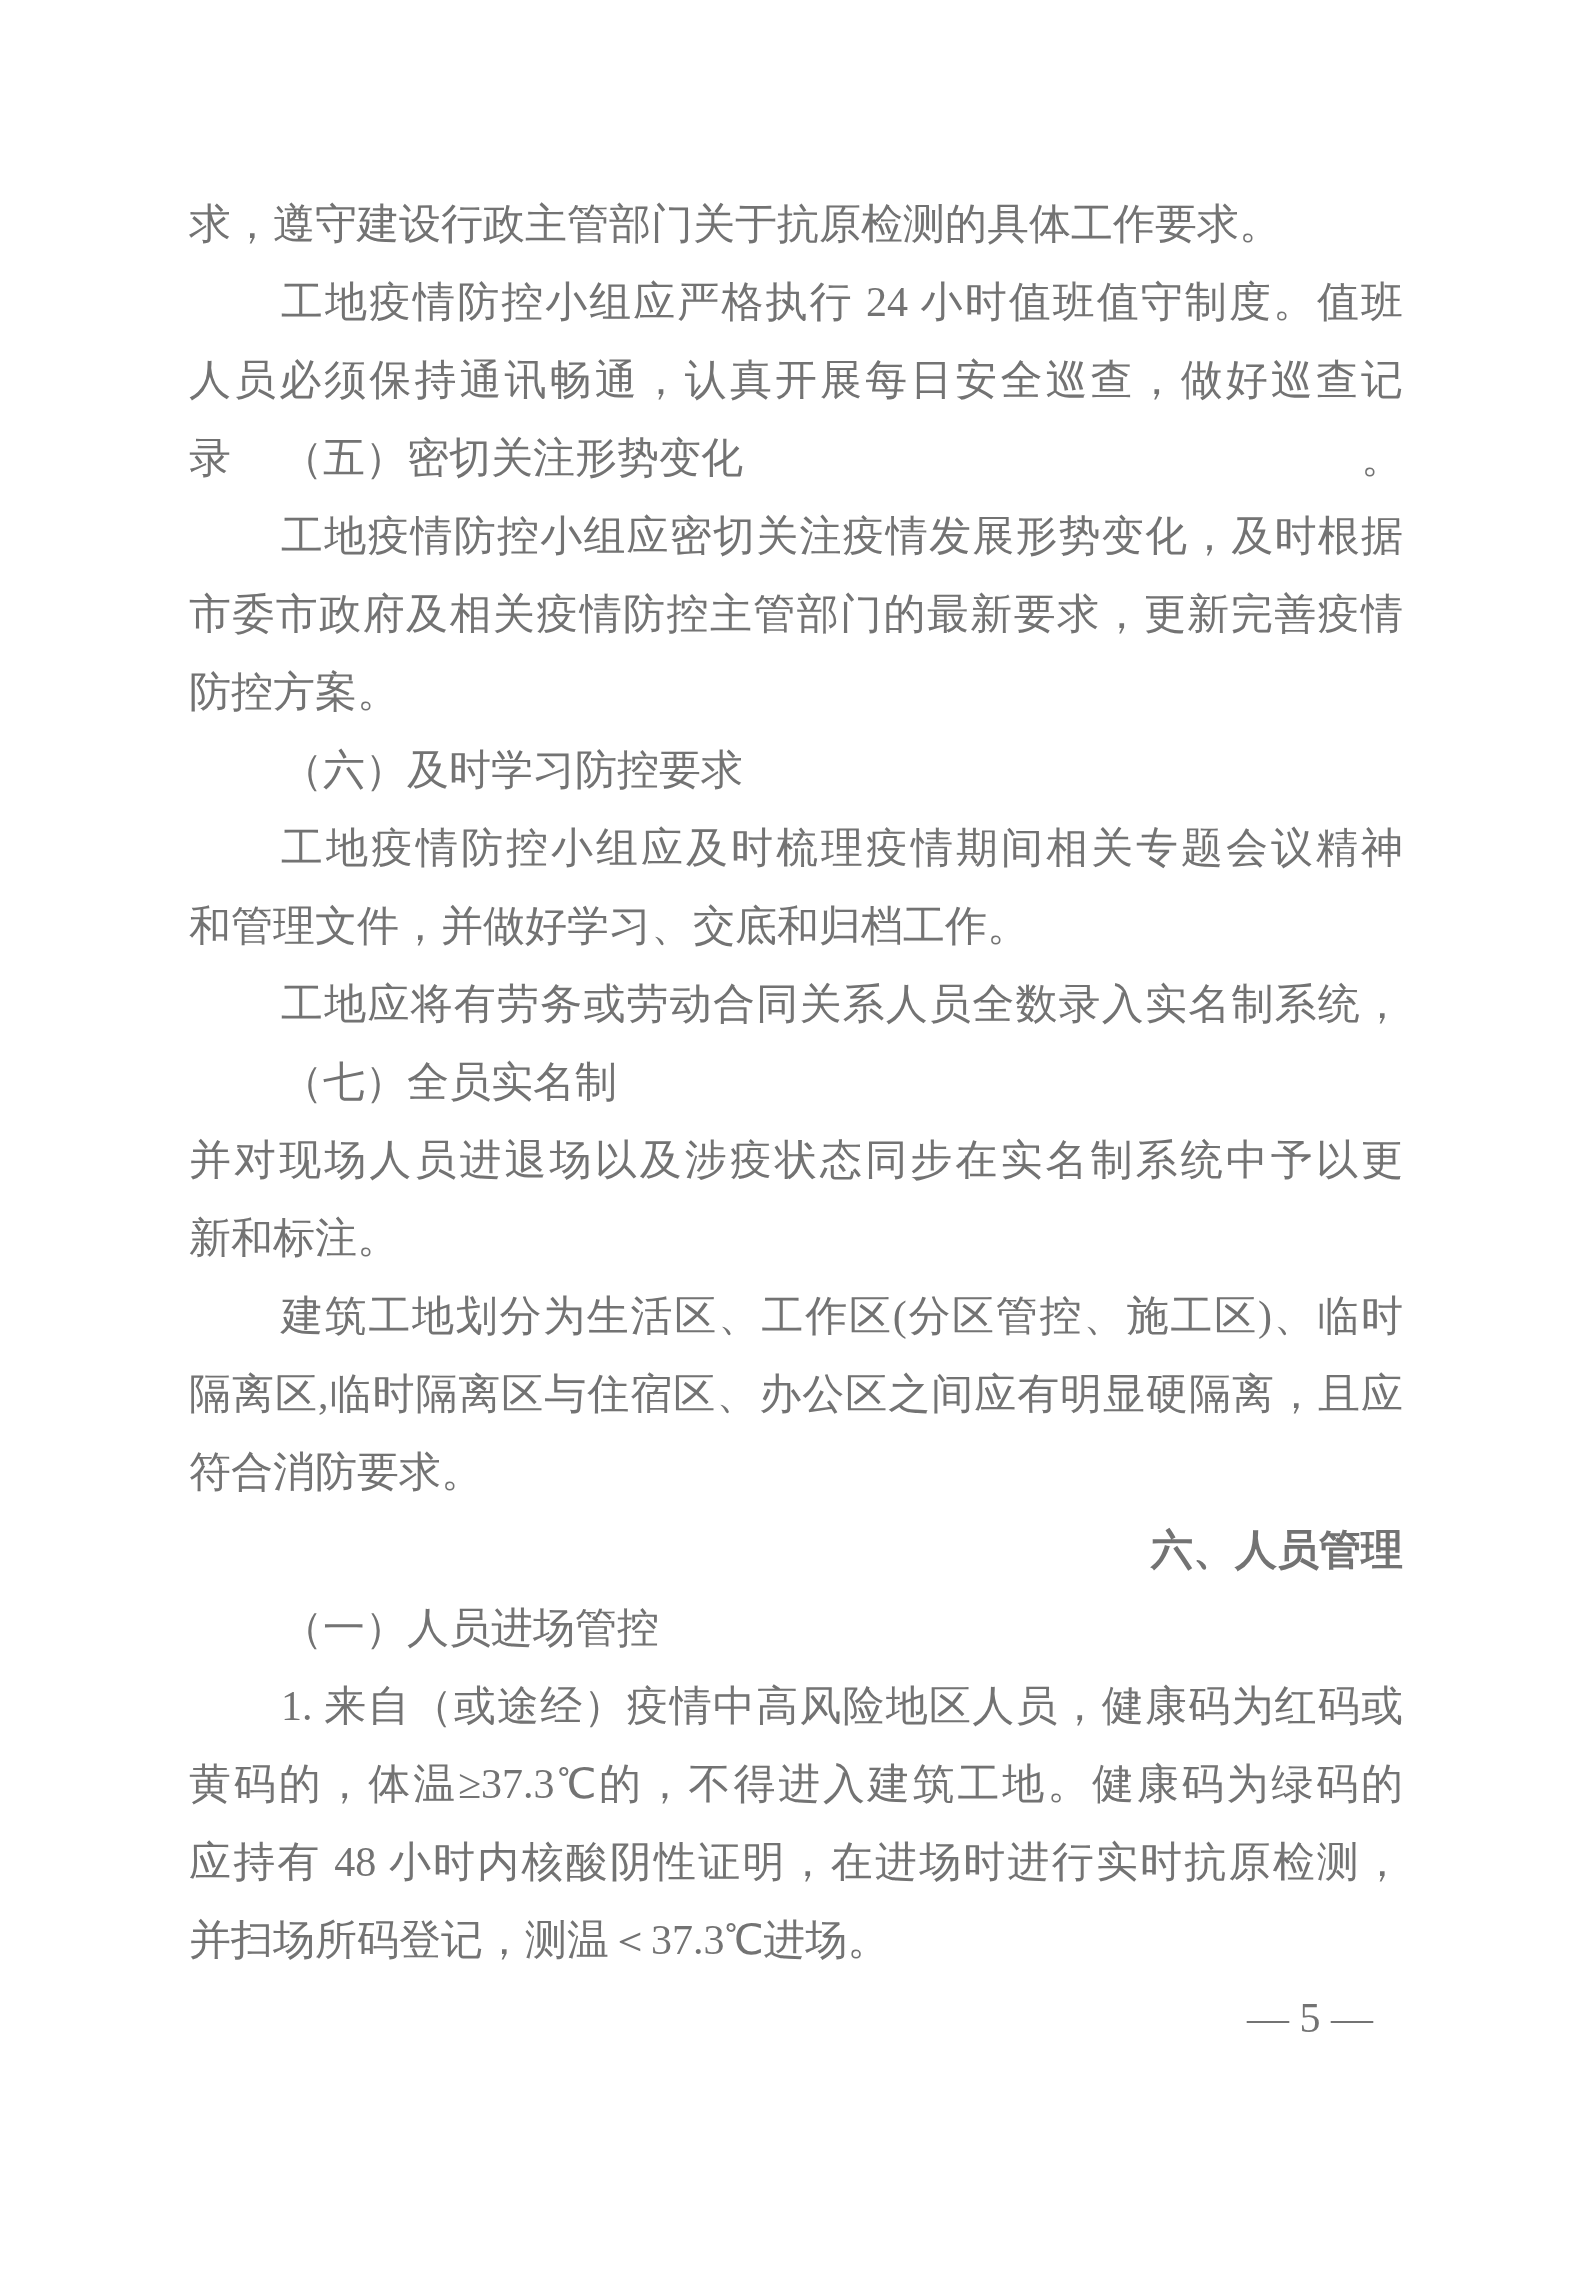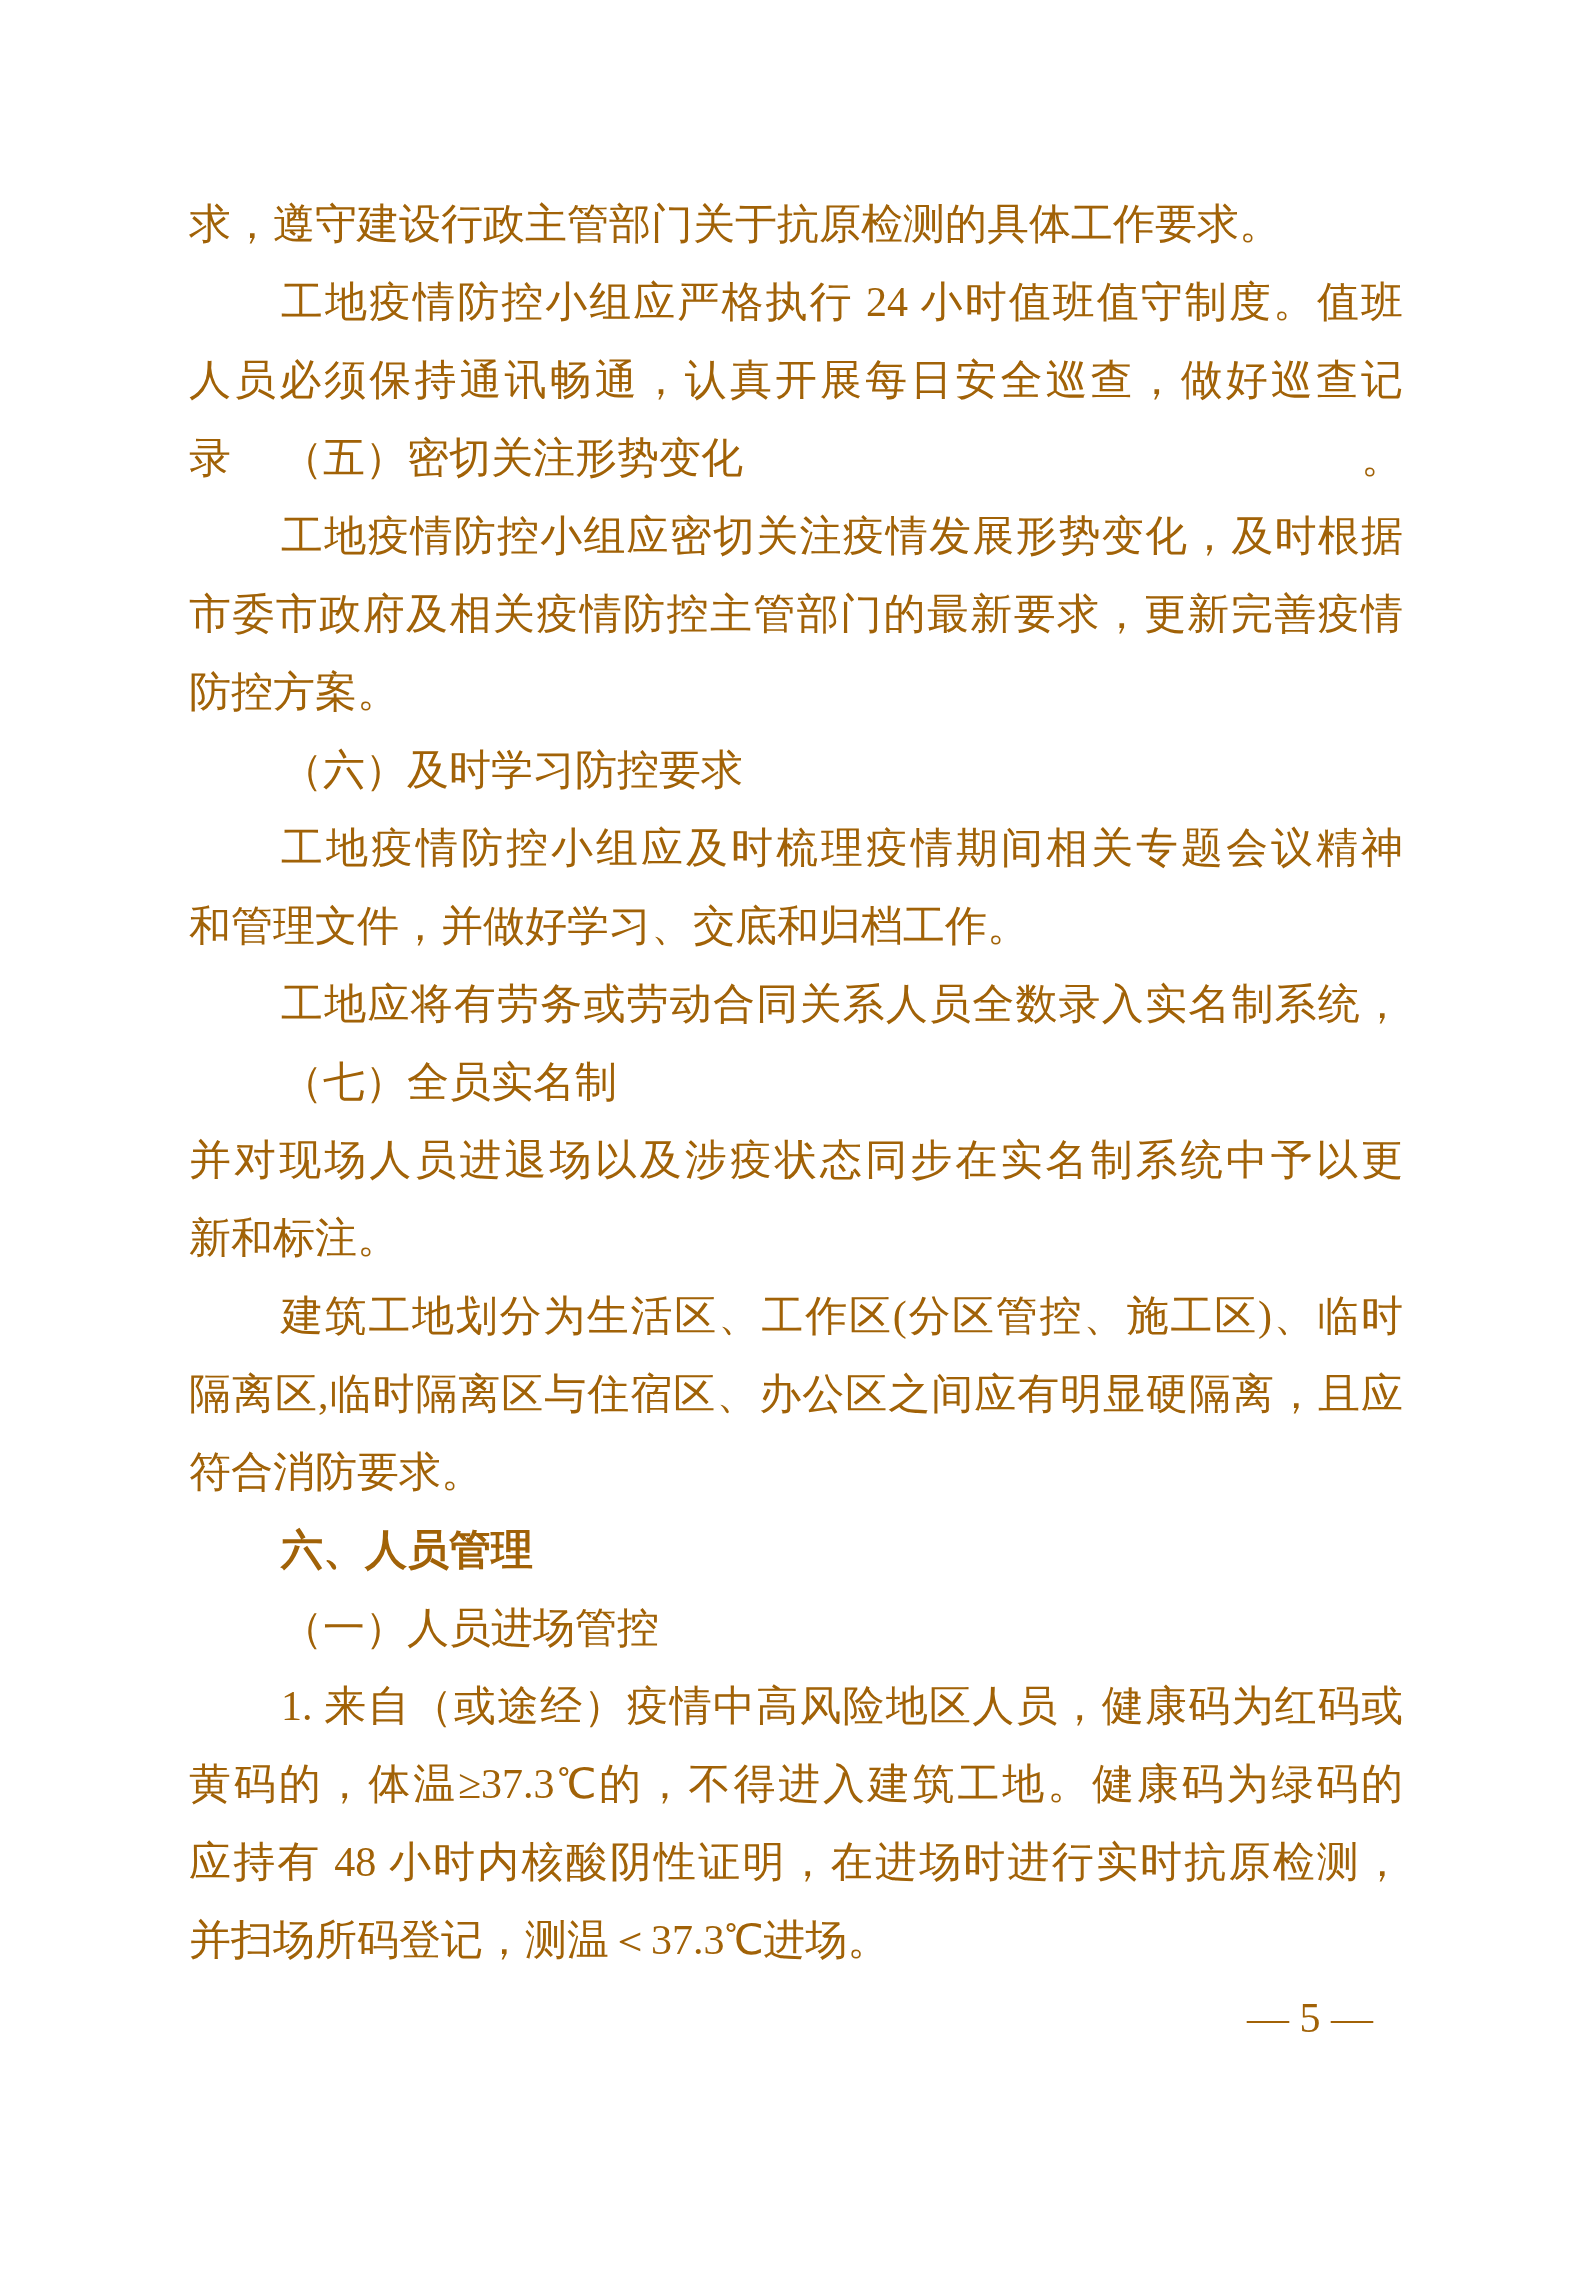--- a/index.html
+++ b/index.html
@@ -1,21 +1,21 @@
 <!DOCTYPE html>
 <html lang="zh"><head>
 <meta charset="utf-8">
 <style>
   html, body { margin: 0; padding: 0; }
   .page {
     position: relative;
     width: 1592px;
     height: 2289px;
     background: #ffffff;
-    color: #a16207;
+    color: #737373;
     font-family: "Liberation Serif", serif;
     overflow: hidden;
   }
   .content {
     position: absolute;
     left: 189px;
     top: 185px;
     width: 1214px;
   }
   .line {
@@ -26,20 +26,21 @@
   }
   .indent { padding-left: 92px; }
   .justify {
     text-align: justify;
     text-align-last: justify;
     text-justify: inter-ideograph;
   }
   .heading {
     font-weight: 700;
     font-family: Liberation Serif, serif;
+    text-align: right;
   }
   .footer-row {
     height: 78px;
     line-height: 78px;
     font-size: 42px;
     text-align: right;
     padding-right: 30px;
   }
 </style>
 </head>

